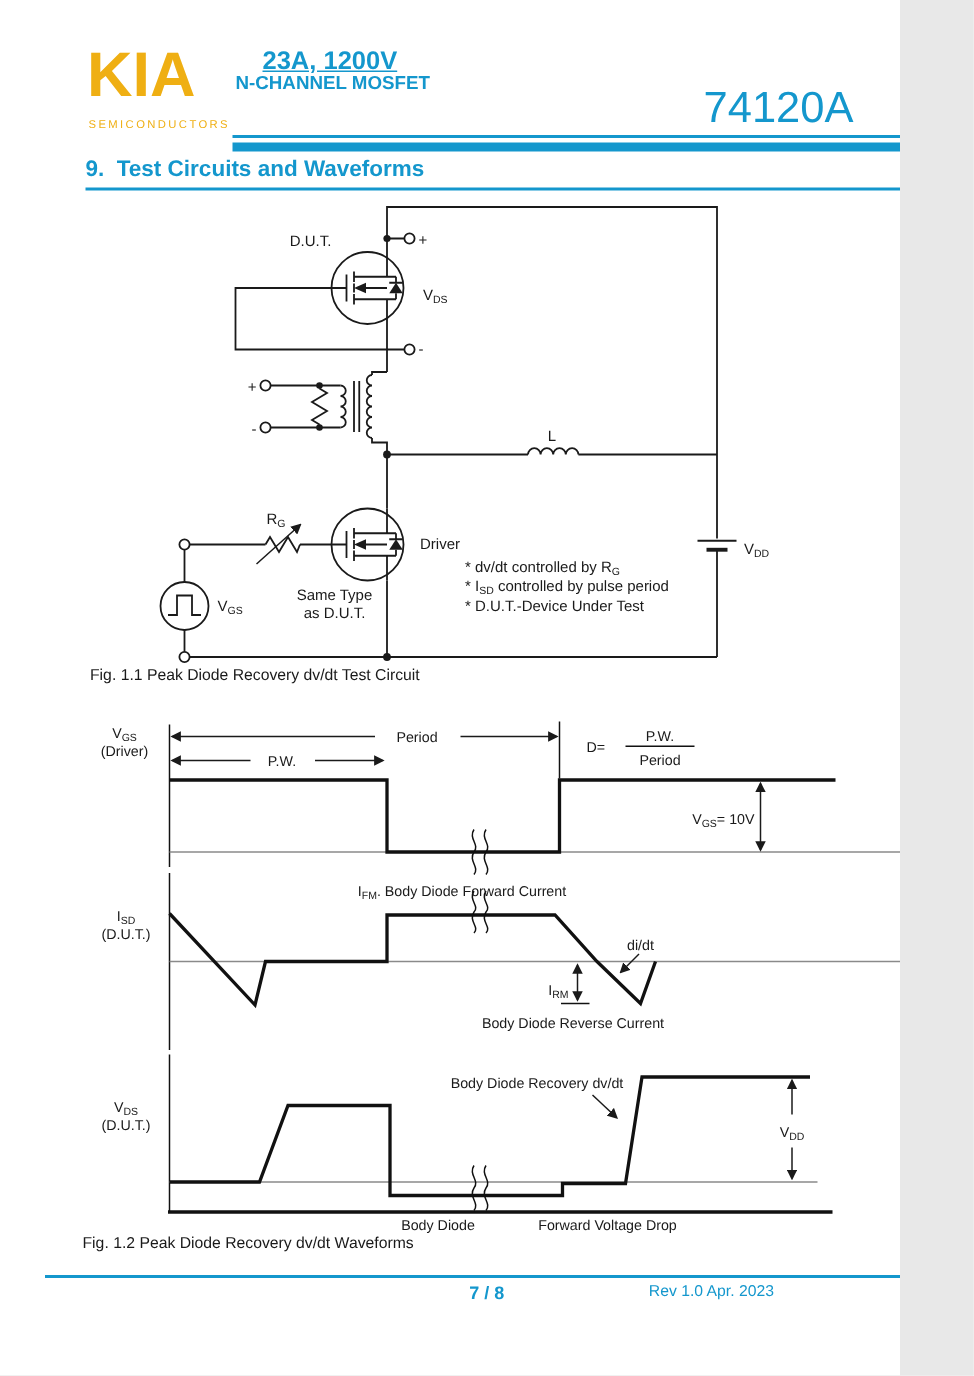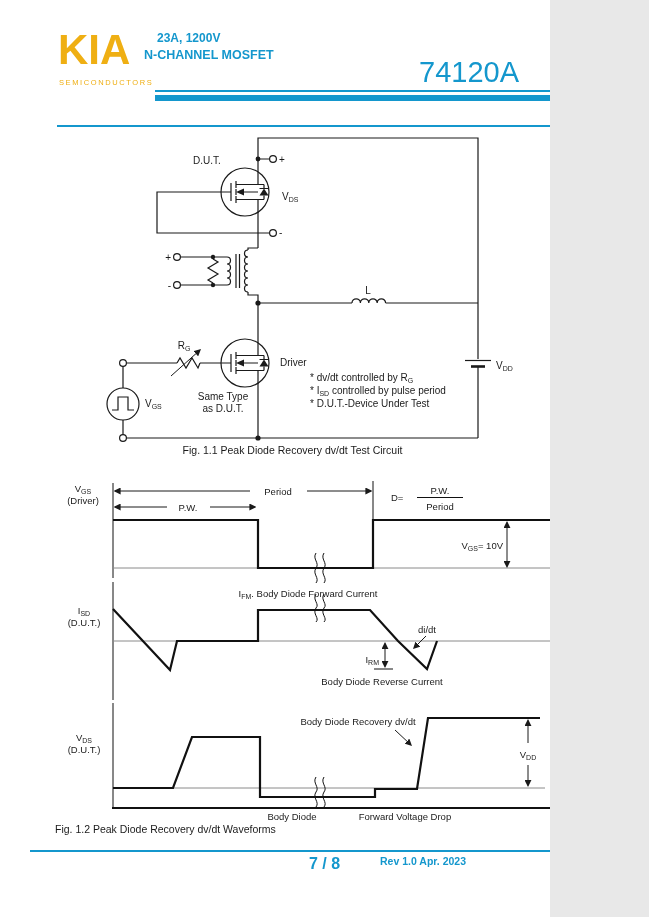--- a/index.html
+++ b/index.html
@@ -1,33 +1,33 @@
 <!DOCTYPE html>
 <html><head>
 <meta charset="utf-8">
 <style>
   html,body{margin:0;padding:0;background:#e8e8e8;}
-  #page{position:relative;width:550px;height:917px;background:#ffffff;overflow:hidden;
+  #page{position:relative;width:600px;height:917px;background:#ffffff;overflow:hidden;
         font-family:"Liberation Sans", sans-serif;color:#1a1a1a;}
   .abs{position:absolute;}
   .accent{color:#1497CD;}
   #logo{left:58px;top:26px;font-size:42px;font-weight:bold;color:#EFAF13;letter-spacing:0px;}
   #logo-sub{left:59px;top:78px;font-size:7.5px;font-weight:normal;color:#EFAF13;letter-spacing:1.6px;}
-  #spec1{left:157px;top:31px;font-size:12px;font-weight:bold;}
-  #spec2{left:144px;top:48px;font-size:12.5px;font-weight:bold;}
+  #spec1{left:175px;top:31px;font-size:17px;font-weight:bold;text-decoration:underline;}
+  #spec2{left:157px;top:48px;font-size:12.5px;font-weight:bold;}
   #part{right:31px;top:36px;font-size:29px;font-weight:400;margin-top:20px;}
   .rule-thin{left:155px;top:90px;width:463px;height:1.5px;background:#1497CD;}
   .rule-thick{left:155px;top:94.5px;width:463px;height:6.5px;background:#1497CD;}
   #sec-title{left:57px;top:104px;font-size:15px;font-weight:bold;white-space:pre;}
   #sec-rule{left:57px;top:125px;width:561px;height:1.8px;background:#1497CD;}
-  #fig1-caption{left:60px;top:444px;width:465px;text-align:center;font-size:10.5px;}
+  #fig1-caption{left:60px;top:444px;width:465px;text-align:left;font-size:10.5px;}
   #fig2-caption{left:55px;top:823px;width:500px;text-align:left;font-size:10.5px;}
   #footer-rule{left:30px;top:850px;width:590px;height:1.8px;background:#1497CD;}
-  #footer-page{left:0;top:855px;width:649px;text-align:center;font-size:16px;font-weight:bold;}
-  #footer-rev{right:84px;top:855px;font-size:10.5px;font-weight:bold;}
+  #footer-page{left:0;top:855px;width:649px;text-align:center;font-size:12px;font-weight:bold;}
+  #footer-rev{right:84px;top:855px;font-size:10.5px;font-weight:normal;}
   svg{position:absolute;overflow:visible;}
   svg text{font-family:"Liberation Sans", sans-serif;fill:#1a1a1a;}
   .w{stroke:#1a1a1a;stroke-width:1.2;fill:none;}
   .wave{stroke:#111;stroke-width:2.2;fill:none;}
   .thin{stroke:#111;stroke-width:1;fill:none;}
   .gray{stroke:#8a8a8a;stroke-width:1;fill:none;}
   .arrl{stroke:#1a1a1a;stroke-width:1;fill:none;}
   .t{font-size:9.5px;}
   .t10{font-size:10px;}
   .sub{font-size:7px;}
@@ -38,20 +38,21 @@
 <div id="page">
 
   <div class="abs" id="logo">KIA</div>
   <div class="abs" id="logo-sub">SEMICONDUCTORS</div>
   <div class="abs accent" id="spec1">23A, 1200V</div>
   <div class="abs accent" id="spec2">N-CHANNEL MOSFET</div>
   <div class="abs accent" id="part">74120A</div>
   <div class="abs rule-thin"></div>
   <div class="abs rule-thick"></div>
 
+  <div class="abs accent" id="sec-title">9.  Test Circuits and Waveforms</div>
   <div class="abs" id="sec-rule"></div>
 
   <svg id="fig1" style="left:60px;top:135px;" width="560" height="318" viewBox="0 0 560 318">
     <defs>
       <marker id="ah" viewBox="0 0 10 10" refX="8" refY="5" markerWidth="7" markerHeight="7" orient="auto-start-reverse">
         <path d="M0,0 L10,5 L0,10 z" fill="#1a1a1a"></path>
       </marker>
       <g id="mosfet">
         <circle r="24" cx="0" cy="0" fill="#fff" class="w"></circle>
         <path class="w" d="M-24,0 H-14 M-14,-9 V9"></path>

